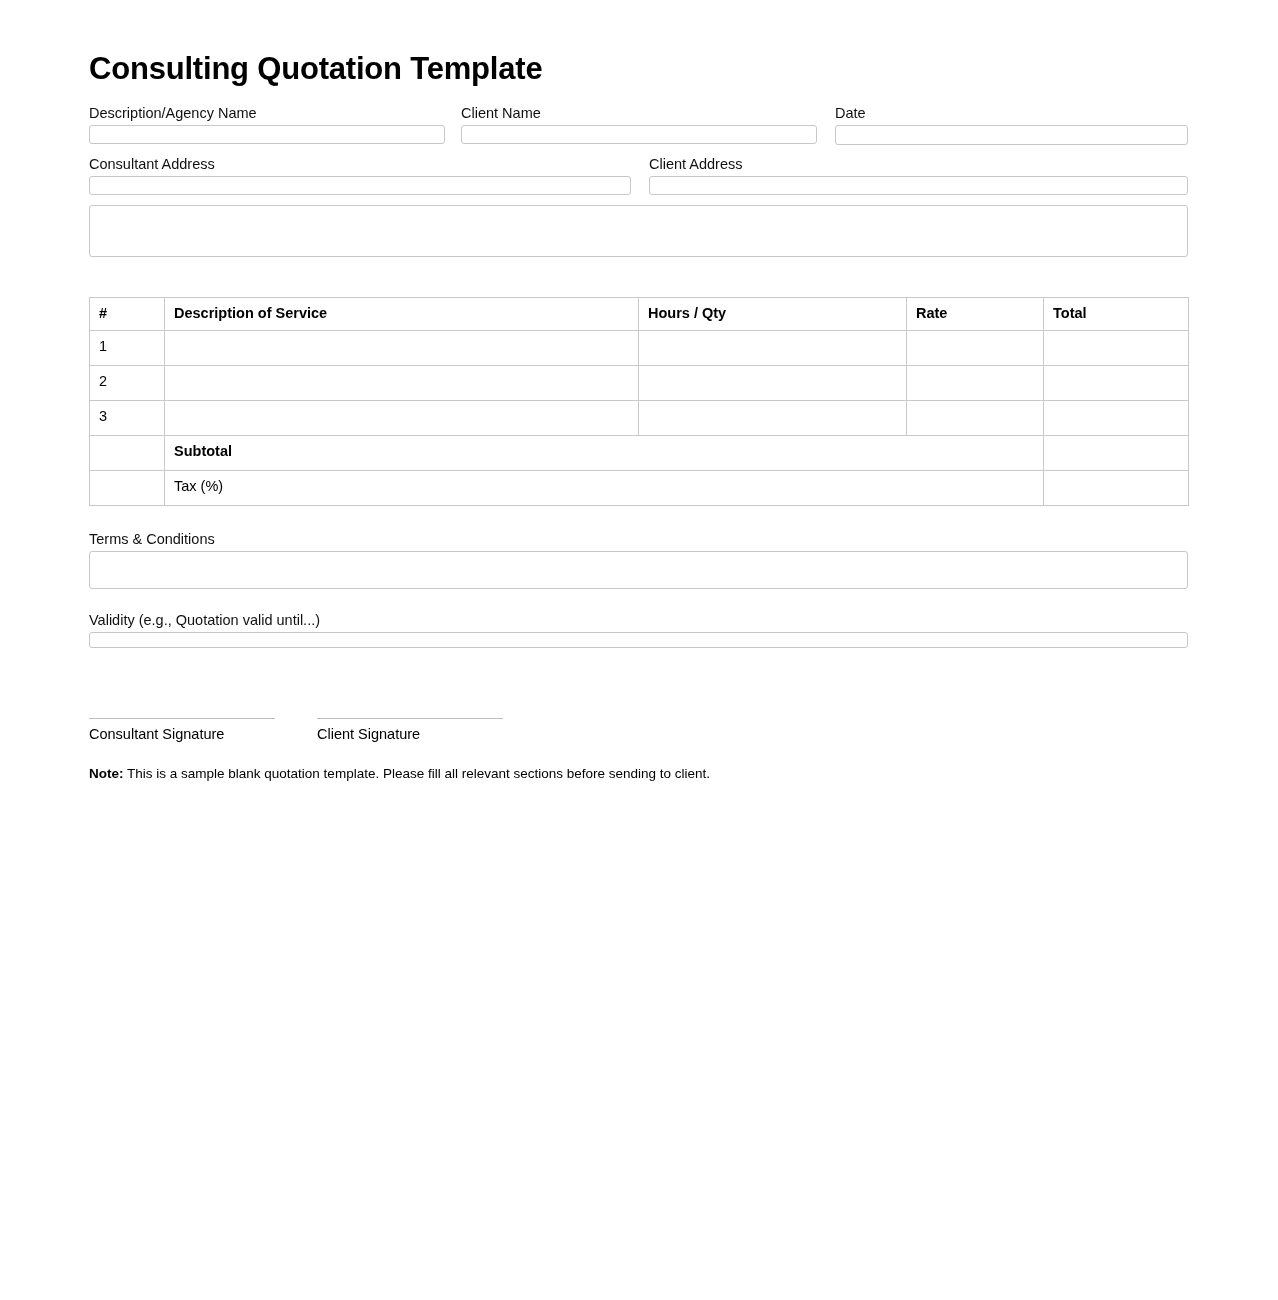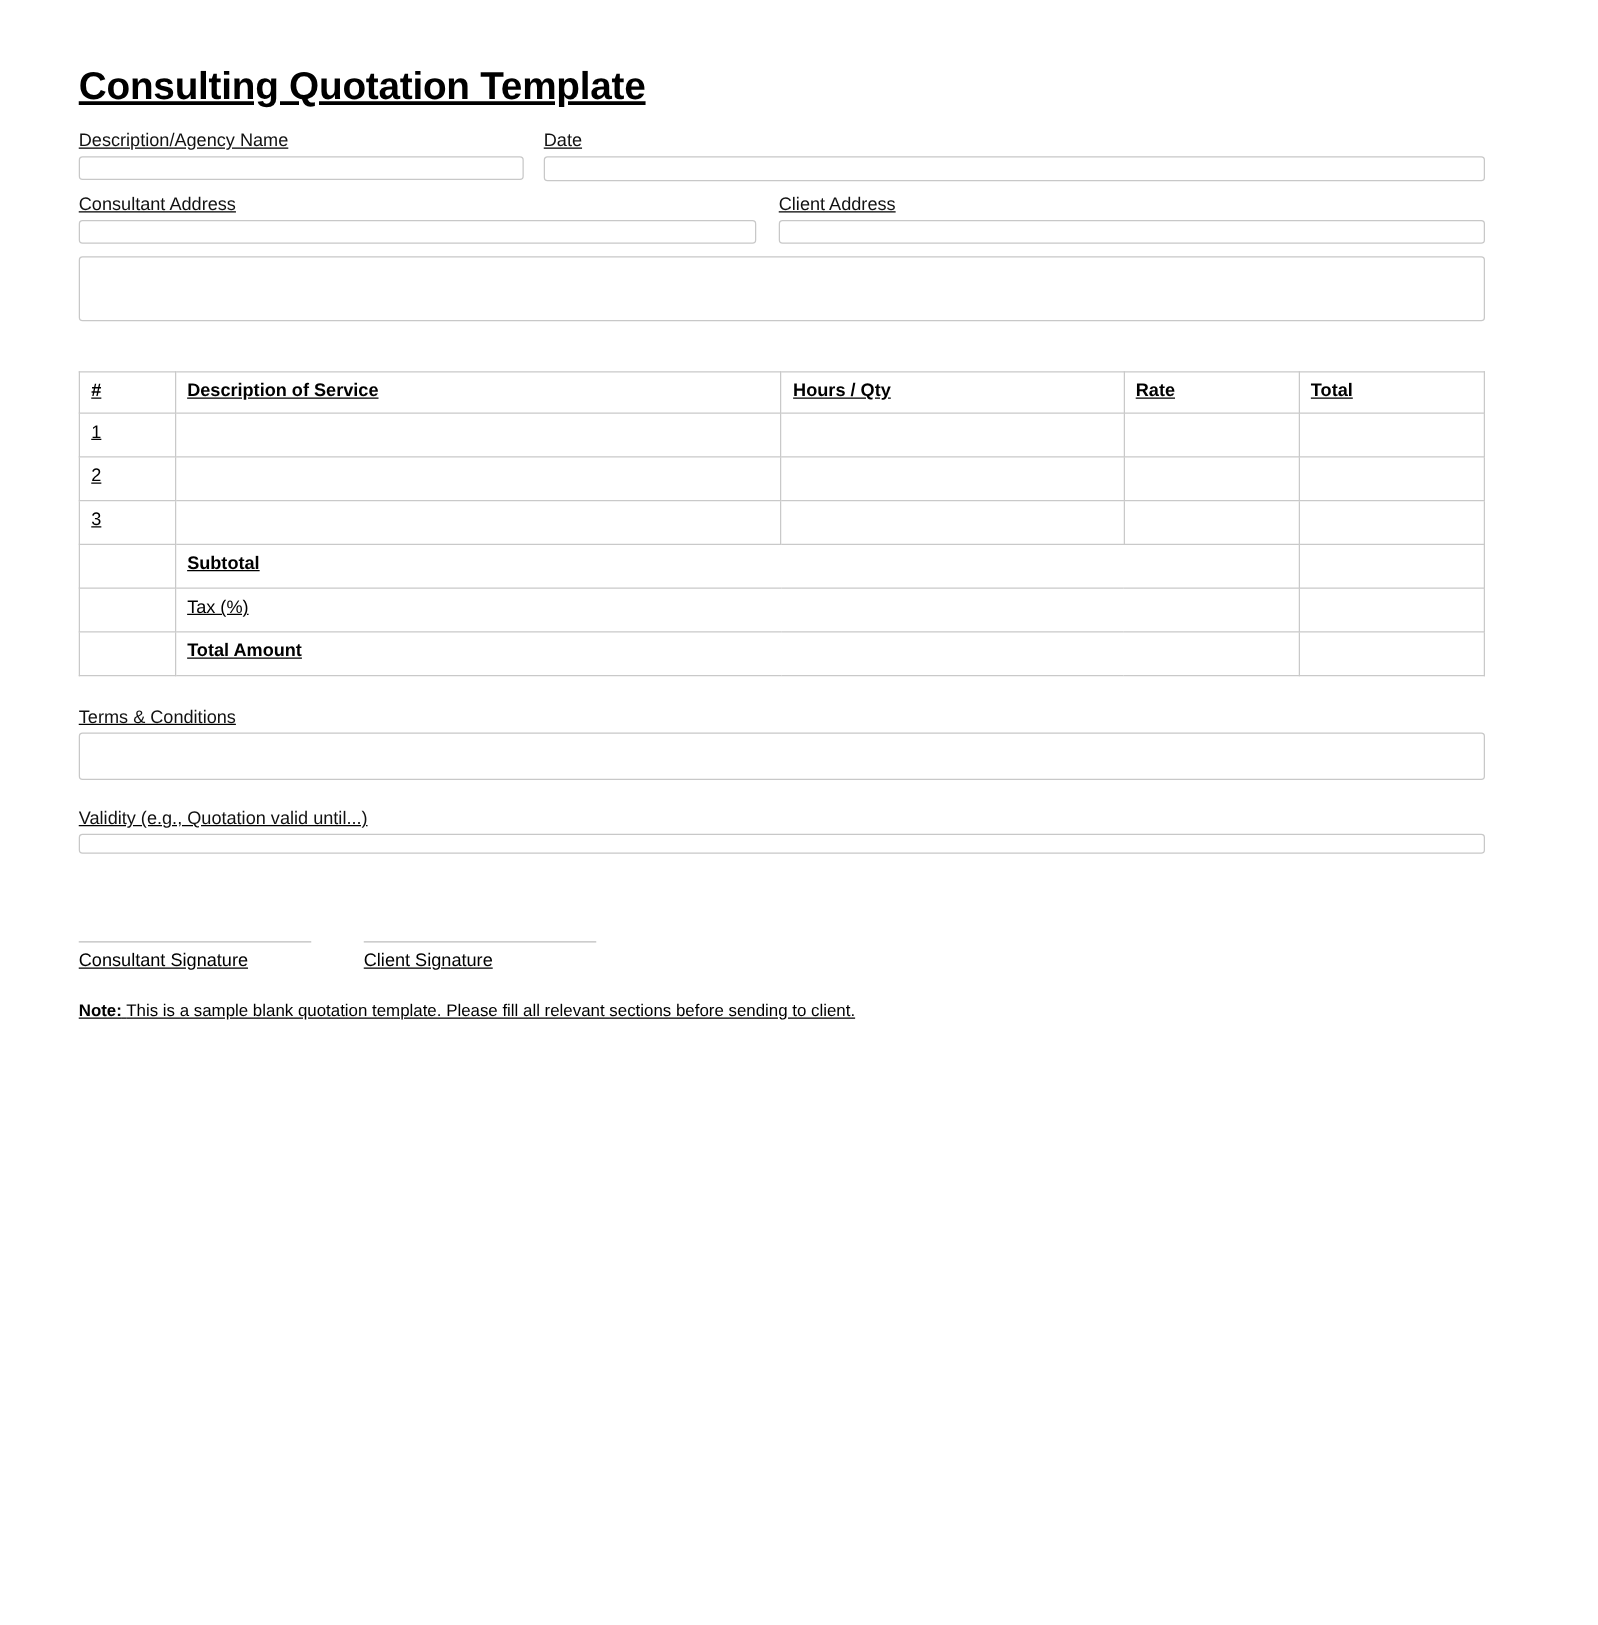--- a/index.html
+++ b/index.html
@@ -9,22 +9,21 @@
     background: #ffffff;
   }
   body {
     width: 1278px;
     height: 1300px;
     font-family: "Liberation Sans", sans-serif;
     color: #000000;
     overflow: hidden;
   }
   .page {
-    padding: 52px 90px 0 63px;
-    text-decoration: underline;
+    padding: 52px 90px 0 89px;
   }
   h1.doc-title {
     font-size: 31px;
     font-weight: bold;
     letter-spacing: -0.2px;
     margin: 0 0 18px 0;
     line-height: 1.1;
   }
   h2.section-title {
     font-size: 22px;
@@ -140,20 +139,24 @@
 
 <div class="page">
 
   <h1 class="doc-title">Consulting Quotation Template</h1>
 
   <div class="row row-1">
     <div class="col col-a">
       <label class="field-label">Description/Agency Name</label>
       <input class="txt-input" type="text" value="" style="">
     </div>
+    <div class="col col-b">
+      <label class="field-label">Client Name</label>
+      <input class="txt-input" type="text" value="" style="">
+    </div>
     <div class="col col-c">
       <label class="field-label">Date</label>
       <input class="txt-input tall" type="text" value="" style="">
     </div>
   </div>
 
   <div class="row row-2">
     <div class="col col-a">
       <label class="field-label">Consultant Address</label>
       <input class="txt-input" type="text" value="" style="">
@@ -215,25 +218,20 @@
       <tr>
         <td></td>
         <td class="totals-label bold" colspan="3">Subtotal</td>
         <td></td>
       </tr>
       <tr>
         <td></td>
         <td class="totals-label" colspan="3">Tax (%)</td>
         <td></td>
       </tr>
-      <tr>
-        <td></td>
-        <td class="totals-label bold" colspan="3">Total Amount</td>
-        <td></td>
-      </tr>
     </tbody>
   </table>
 
   <div class="after-table"></div>
 
   <div class="block">
     <label class="field-label">Terms &amp; Conditions</label>
     <textarea class="txt-area" rows="2" style="height: 38px;"></textarea>
   </div>
 

